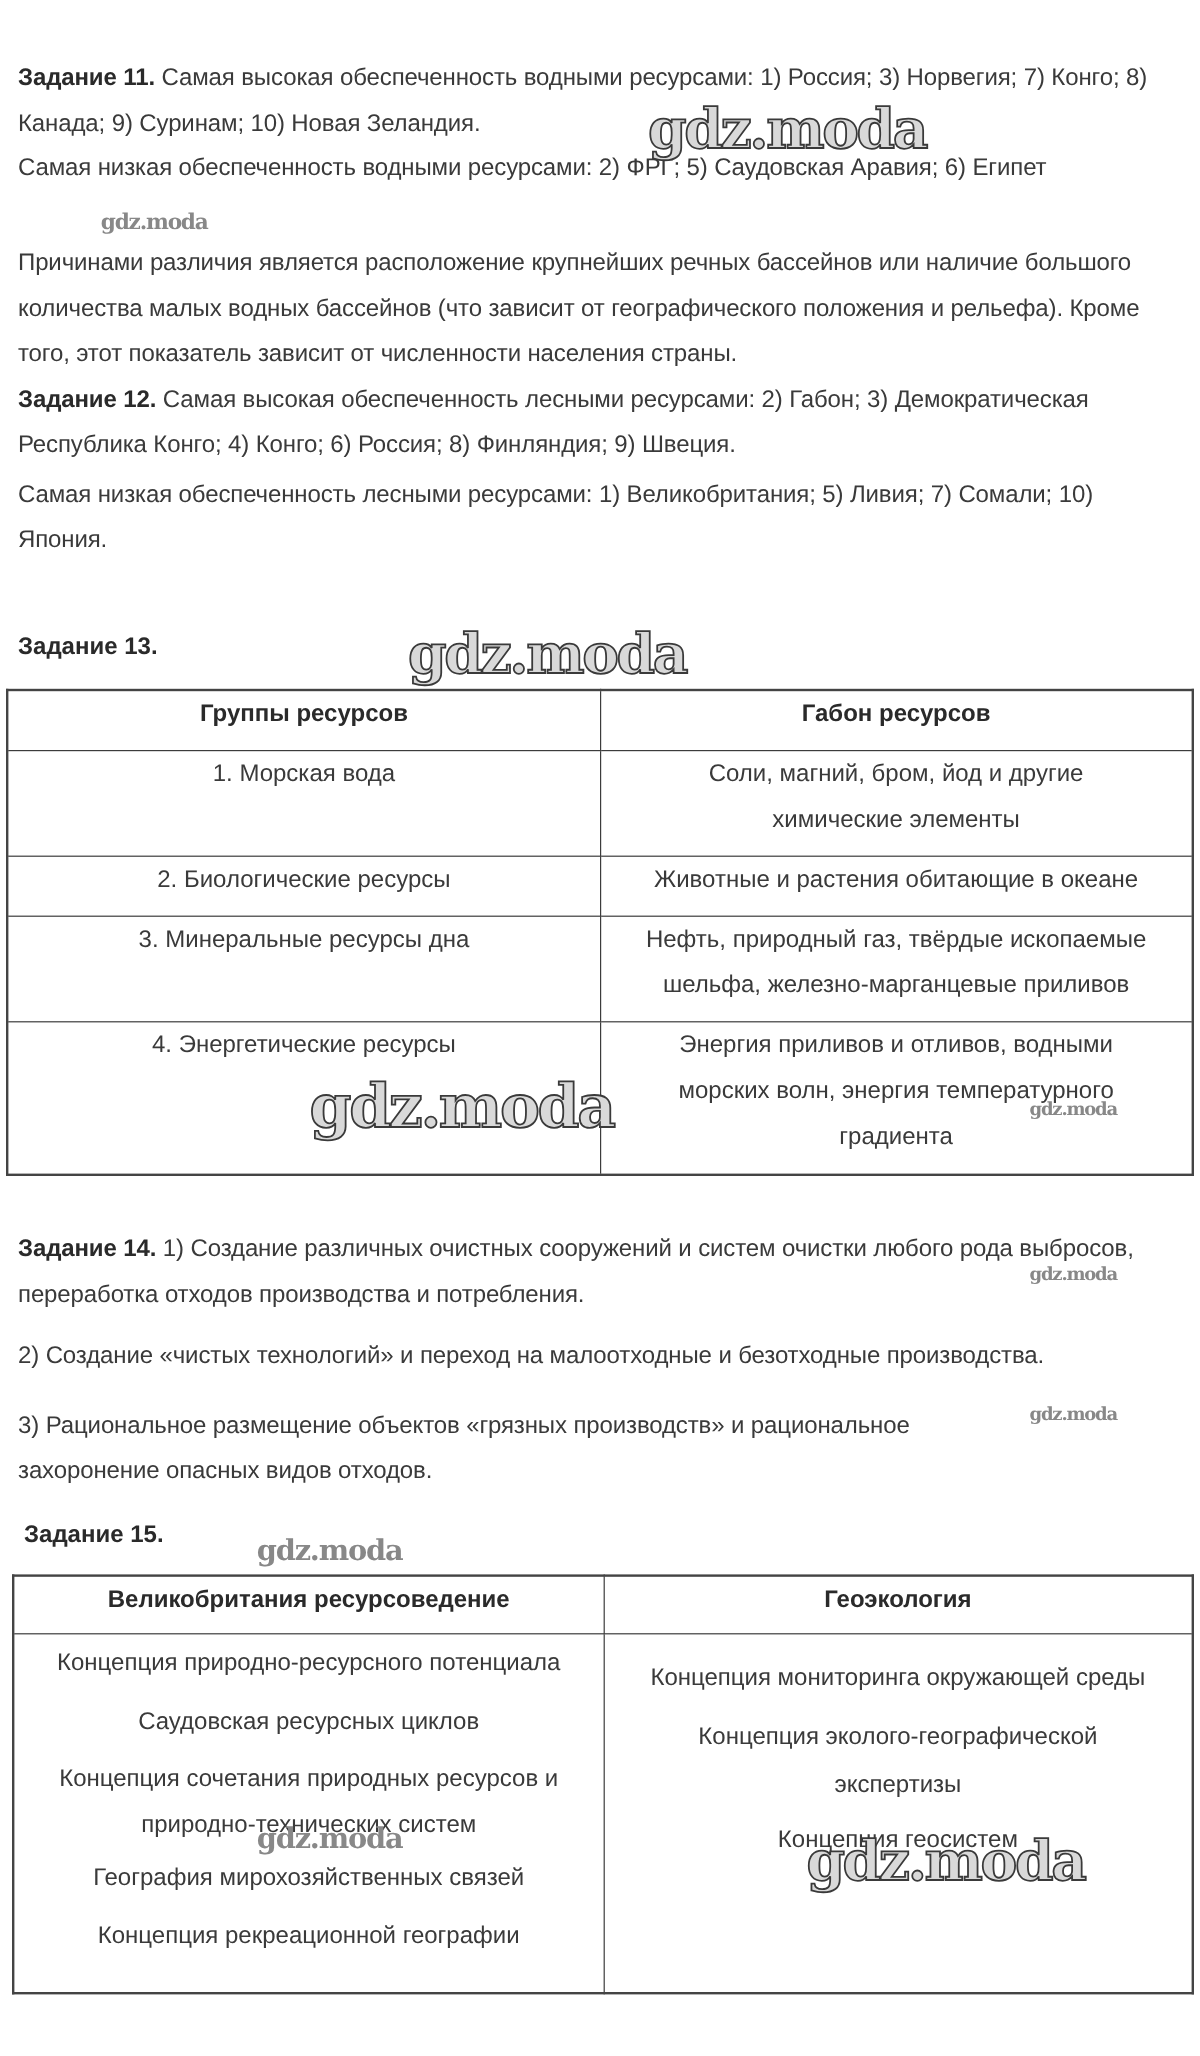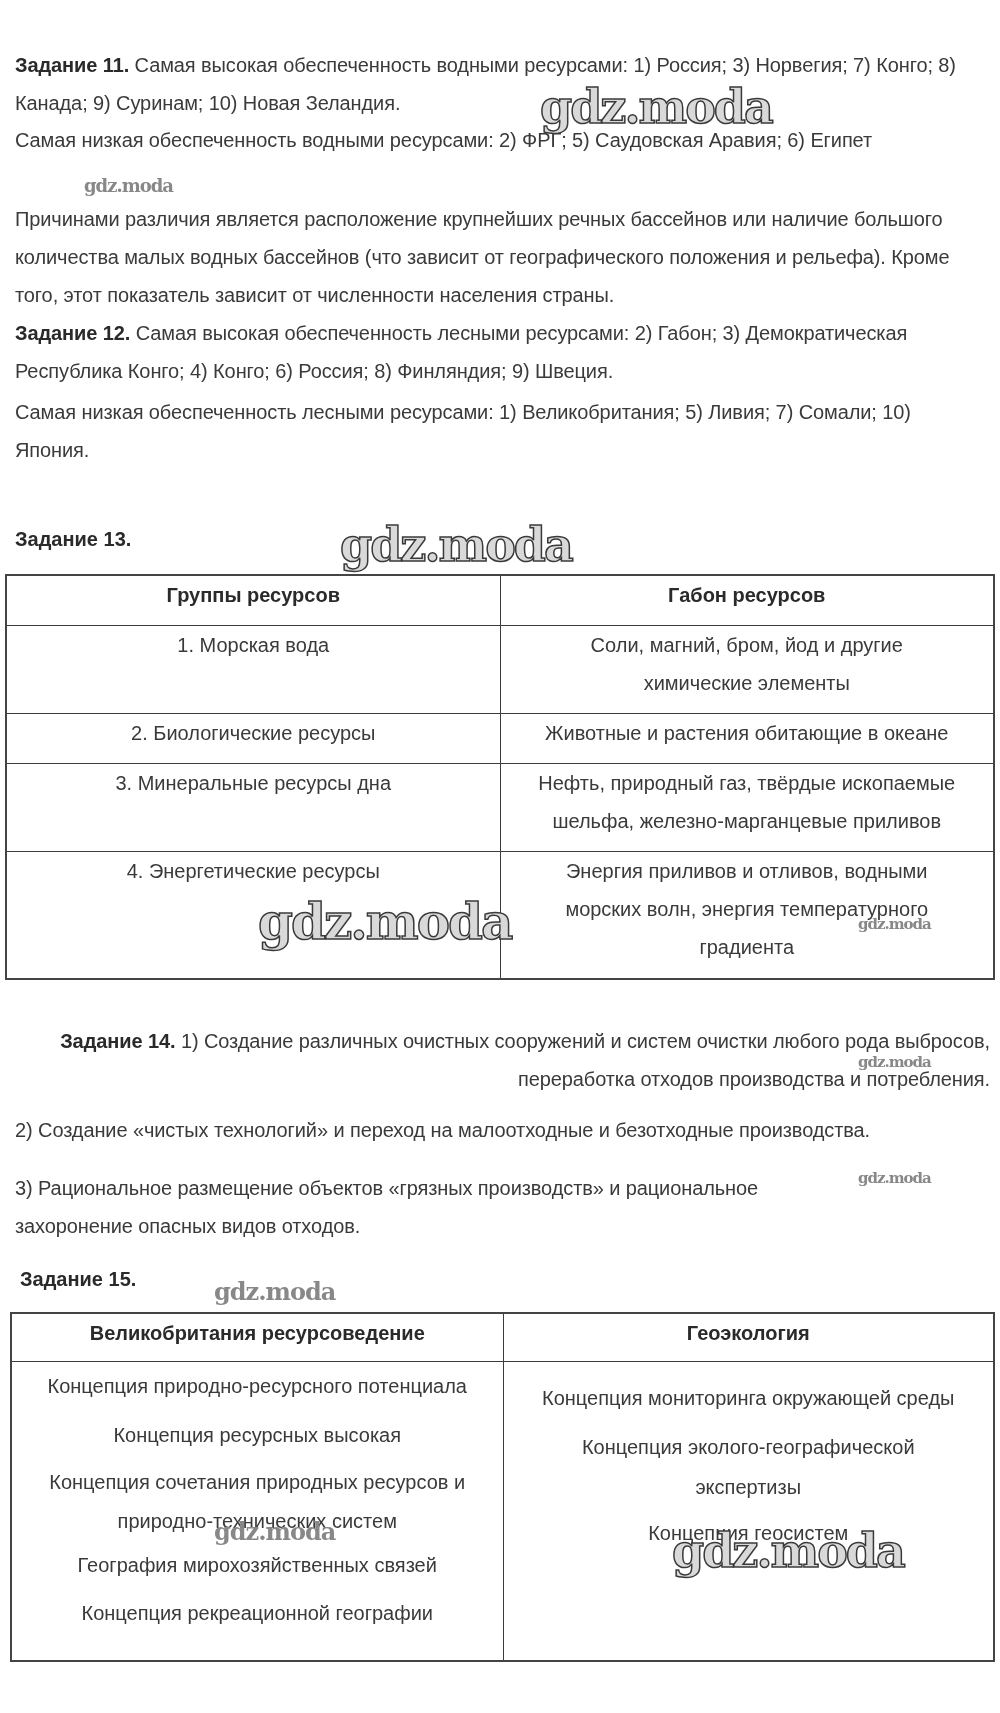--- a/index.html
+++ b/index.html
@@ -65,39 +65,39 @@
     <td>4. Энергетические ресурсы</td>
     <td>
       <span class="cellline">Энергия приливов и отливов, водными</span>
       <span class="cellline">морских волн, энергия температурного</span>
       <span class="cellline">градиента</span>
     </td>
   </tr>
 </tbody>
   </table>
 
-<p class="p" style="top:1022px;text-align:right;"><span class="b">Задание 14.</span><span> 1) Создание различных очистных сооружений и систем очистки любого рода выбросов, переработка отходов производства и потребления.</span></p>
+<p class="p" style="top:1022px;"><span class="b">Задание 14.</span><span> 1) Создание различных очистных сооружений и систем очистки любого рода выбросов, переработка отходов производства и потребления.</span></p>
 <p class="p" style="top:1111px;">2) Создание «чистых технологий» и переход на малоотходные и безотходные производства.</p>
 <p class="p" style="top:1169px; width:850px;">3) Рациональное размещение объектов «грязных производств» и рациональное захоронение опасных видов отходов.</p>
 
 <div class="heading" style="left:20px; top:1268px;">Задание 15.</div>
 <table class="t" style="left:10px; top:1312px; width:983px;">
   <colgroup>
       <col style="width:492px">
       <col style="width:491px">
     </colgroup>
   <tbody>
       <tr style="height:48px;">
     <th>Великобритания ресурсоведение</th>
     <th>Геоэкология</th>
   </tr>
   <tr style="height:300px;">
     <td style="line-height:49px; padding-top:0;">
       <span class="cellline">Концепция природно-ресурсного потенциала</span>
-      <span class="cellline">Концепция  ресурсных высокая</span>
+      <span class="cellline">Саудовская  ресурсных циклов</span>
       <span class="cellline" style="line-height:44px;">Концепция сочетания природных ресурсов и</span>
       <span class="cellline" style="line-height:34px;">природно-технических систем</span>
       <span class="cellline" style="line-height:54px;">География мирохозяйственных связей</span>
       <span class="cellline" style="line-height:42px;">Концепция рекреационной географии</span>
     </td>
     <td style="line-height:49px; padding-top:12px;">
       <span class="cellline">Концепция мониторинга окружающей среды</span>
       <span class="cellline">Концепция эколого-географической</span>
       <span class="cellline" style="line-height:30px;">экспертизы</span>
       <span class="cellline" style="line-height:62px;">Концепция геосистем</span>

